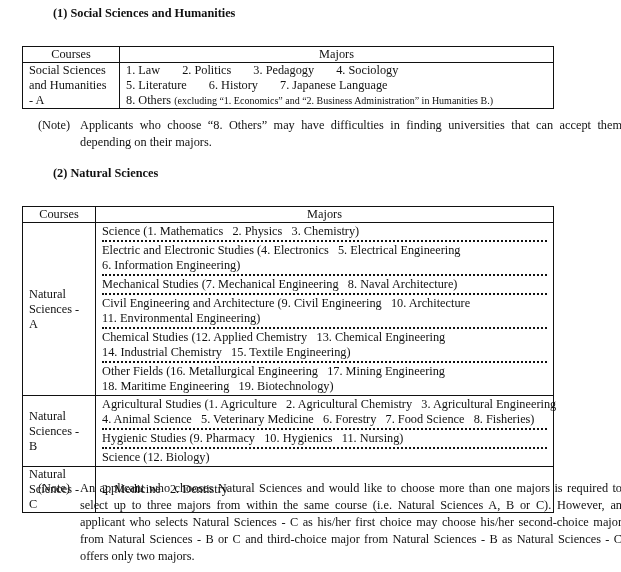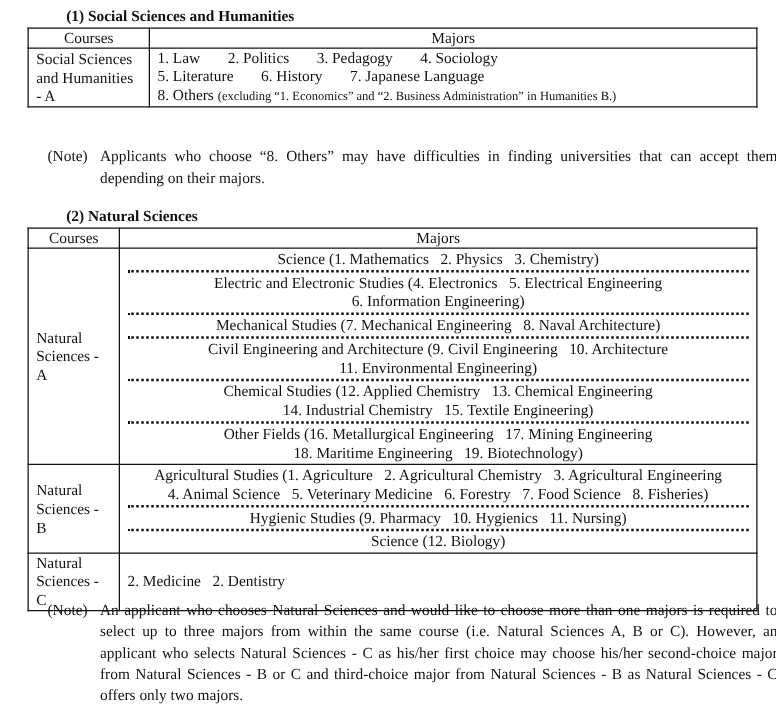--- a/index.html
+++ b/index.html
@@ -1,30 +1,30 @@
 <!DOCTYPE html>
 <html><head>
 <meta charset="utf-8">
 <style>
   html, body { margin: 0; padding: 0; background: #ffffff; }
   body { width: 621px; height: 572px; position: relative; overflow: hidden;
          font-family: "Liberation Serif", "DejaVu Serif", serif; color: #111; font-size: 12.3px; }
   .sec-title { position: absolute; left: 22px; font-weight: bold; font-size: 12.3px; margin-left: 31px; }
-  table { position: absolute; left: 22px; width: 584px; border-collapse: collapse; table-layout: fixed; }
+  table { position: absolute; left: 22px; width: 532px; border-collapse: collapse; table-layout: fixed; margin-top: 24px; }
   td, th { border: 1px solid #111; padding: 0 6px; vertical-align: middle; font-weight: normal; line-height: 15px; }
   th { text-align: center; height: 14px; }
   .t1 { top: 22px; }
   .t1 col.c1 { width: 97px; }
   .t1 .rowA td { height: 42px; }
   .t1 .rowB td { height: 30px; }
   .small { font-size: 10px; }
   .gap { display: inline-block; width: 22px; }
   .t2 { top: 182px; }
   .t2 col.c1 { width: 73px; }
-  .sub { border-bottom: 2px dotted #111; padding: 1px 0; text-align: center; }
+  .sub { border-bottom: 2px dotted #111; padding: 1px 0; }
   .sub:last-child { border-bottom: none; }
   .subcell { padding: 0 6px; }
   .note { position: absolute; left: 22px; width: 584px; font-size: 12.3px; line-height: 17px; margin-left: 16px; }
   .note .lbl { position: absolute; left: 0; top: 0; }
   .note .txt { margin-left: 42px; text-align: justify; }
 </style>
 </head>
 <body>
 
 <div class="sec-title" style="top:6px">(1) Social Sciences and Humanities</div>

